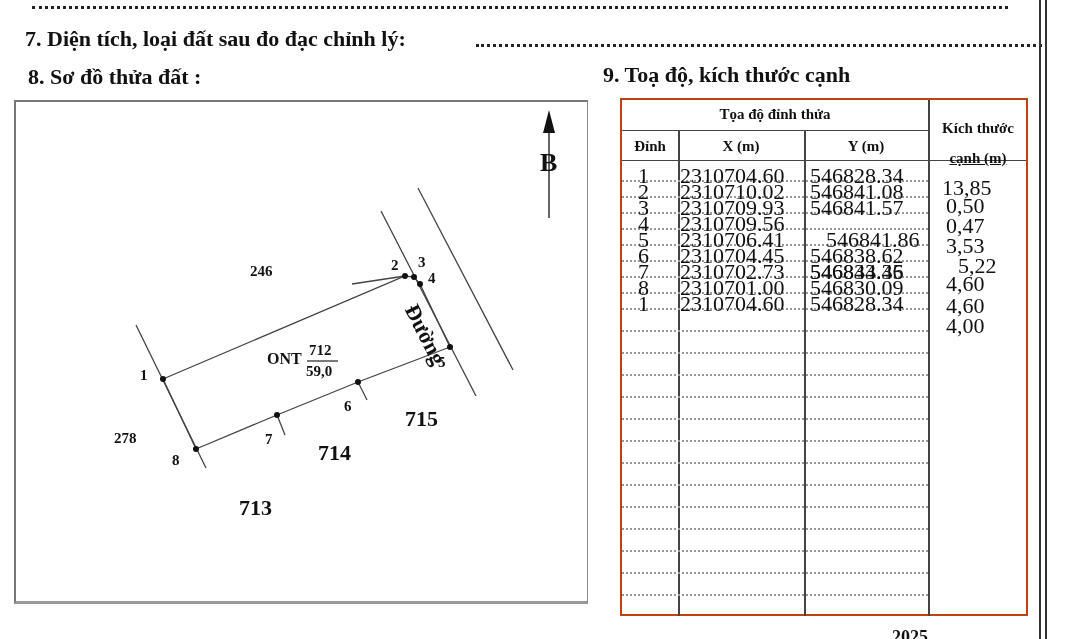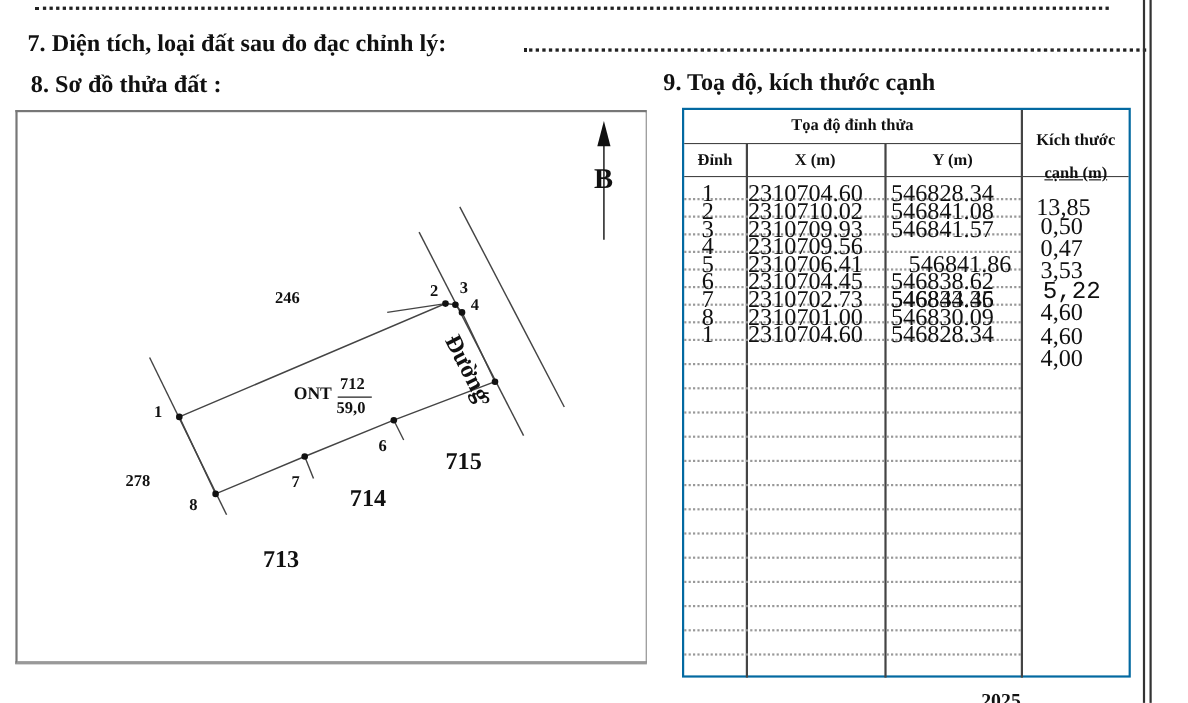--- a/index.html
+++ b/index.html
@@ -7,21 +7,21 @@
          font-family:"Liberation Serif", "DejaVu Serif", serif; color:#111; }
   .abs { position:absolute; }
   .dots-top { left:32px; top:6px; width:976px; height:0; border-top:3px dotted #222; }
   .heading { font-weight:bold; font-size:22px; white-space:nowrap;text-align:center; }
   .dots7 { left:476px; top:44px; width:566px; border-top:3px dotted #222; }
   .frame-v1 { left:1039px; top:0; width:0; height:639px; border-left:2px solid #333; }
   .frame-v2 { left:1045px; top:0; width:0; height:639px; border-left:2px solid #333; }
   .sketch-box { left:14px; top:100px; width:574px; height:504px; border:2px solid #777;
                 border-right:1px solid #888; border-bottom:3px solid #999; box-sizing:border-box; }
   svg.sketch { left:0; top:0; }
-  .table { left:620px; top:98px; width:408px; height:518px; border:2px solid #0369a1; box-sizing:border-box; }
+  .table { left:620px; top:98px; width:408px; height:518px; border:2px solid #c2410c; box-sizing:border-box; }
   .cell-h { font-weight:bold; font-size:15px; text-align:center; position:absolute; white-space:nowrap; }
   .vline { position:absolute; top:0; width:0; border-left:2px solid #444; }
   .hline { position:absolute; height:0; border-top:1.5px solid #444; }
   .dotrow { position:absolute; left:0; height:0; border-top:2px dotted #999; }
   .num { position:absolute; font-size:22px; line-height:15px; white-space:nowrap; }
 </style>
 </head>
 <body>
 
 <div class="abs dots-top"></div>
@@ -164,19 +164,19 @@
   <div>
     <div class="num" style="left:16px;top:196px;">1</div>
     <div class="num" style="left:58px;top:196px;">2310704.60</div>
     <div class="num" style="left:188px;top:196px;">546828.34</div>
   </div>
 
   <div class="num" style="left:320px;top:80px;">13,85</div>
   <div class="num" style="left:324px;top:98px;">0,50</div>
   <div class="num" style="left:324px;top:118px;">0,47</div>
   <div class="num" style="left:324px;top:138px;">3,53</div>
-  <div class="num" style="left:326px;top:158px;font-family:Liberation Mono, monospace;">5,22</div>
+  <div class="num" style="left:336px;top:158px;">5,22</div>
   <div class="num" style="left:324px;top:176px;">4,60</div>
   <div class="num" style="left:324px;top:198px;">4,60</div>
   <div class="num" style="left:324px;top:218px;">4,00</div>
 </div>
 
 <div class="abs" style="left:892px;top:627px;font-size:18px;font-weight:bold;">2025</div>
 
 </body></html>

